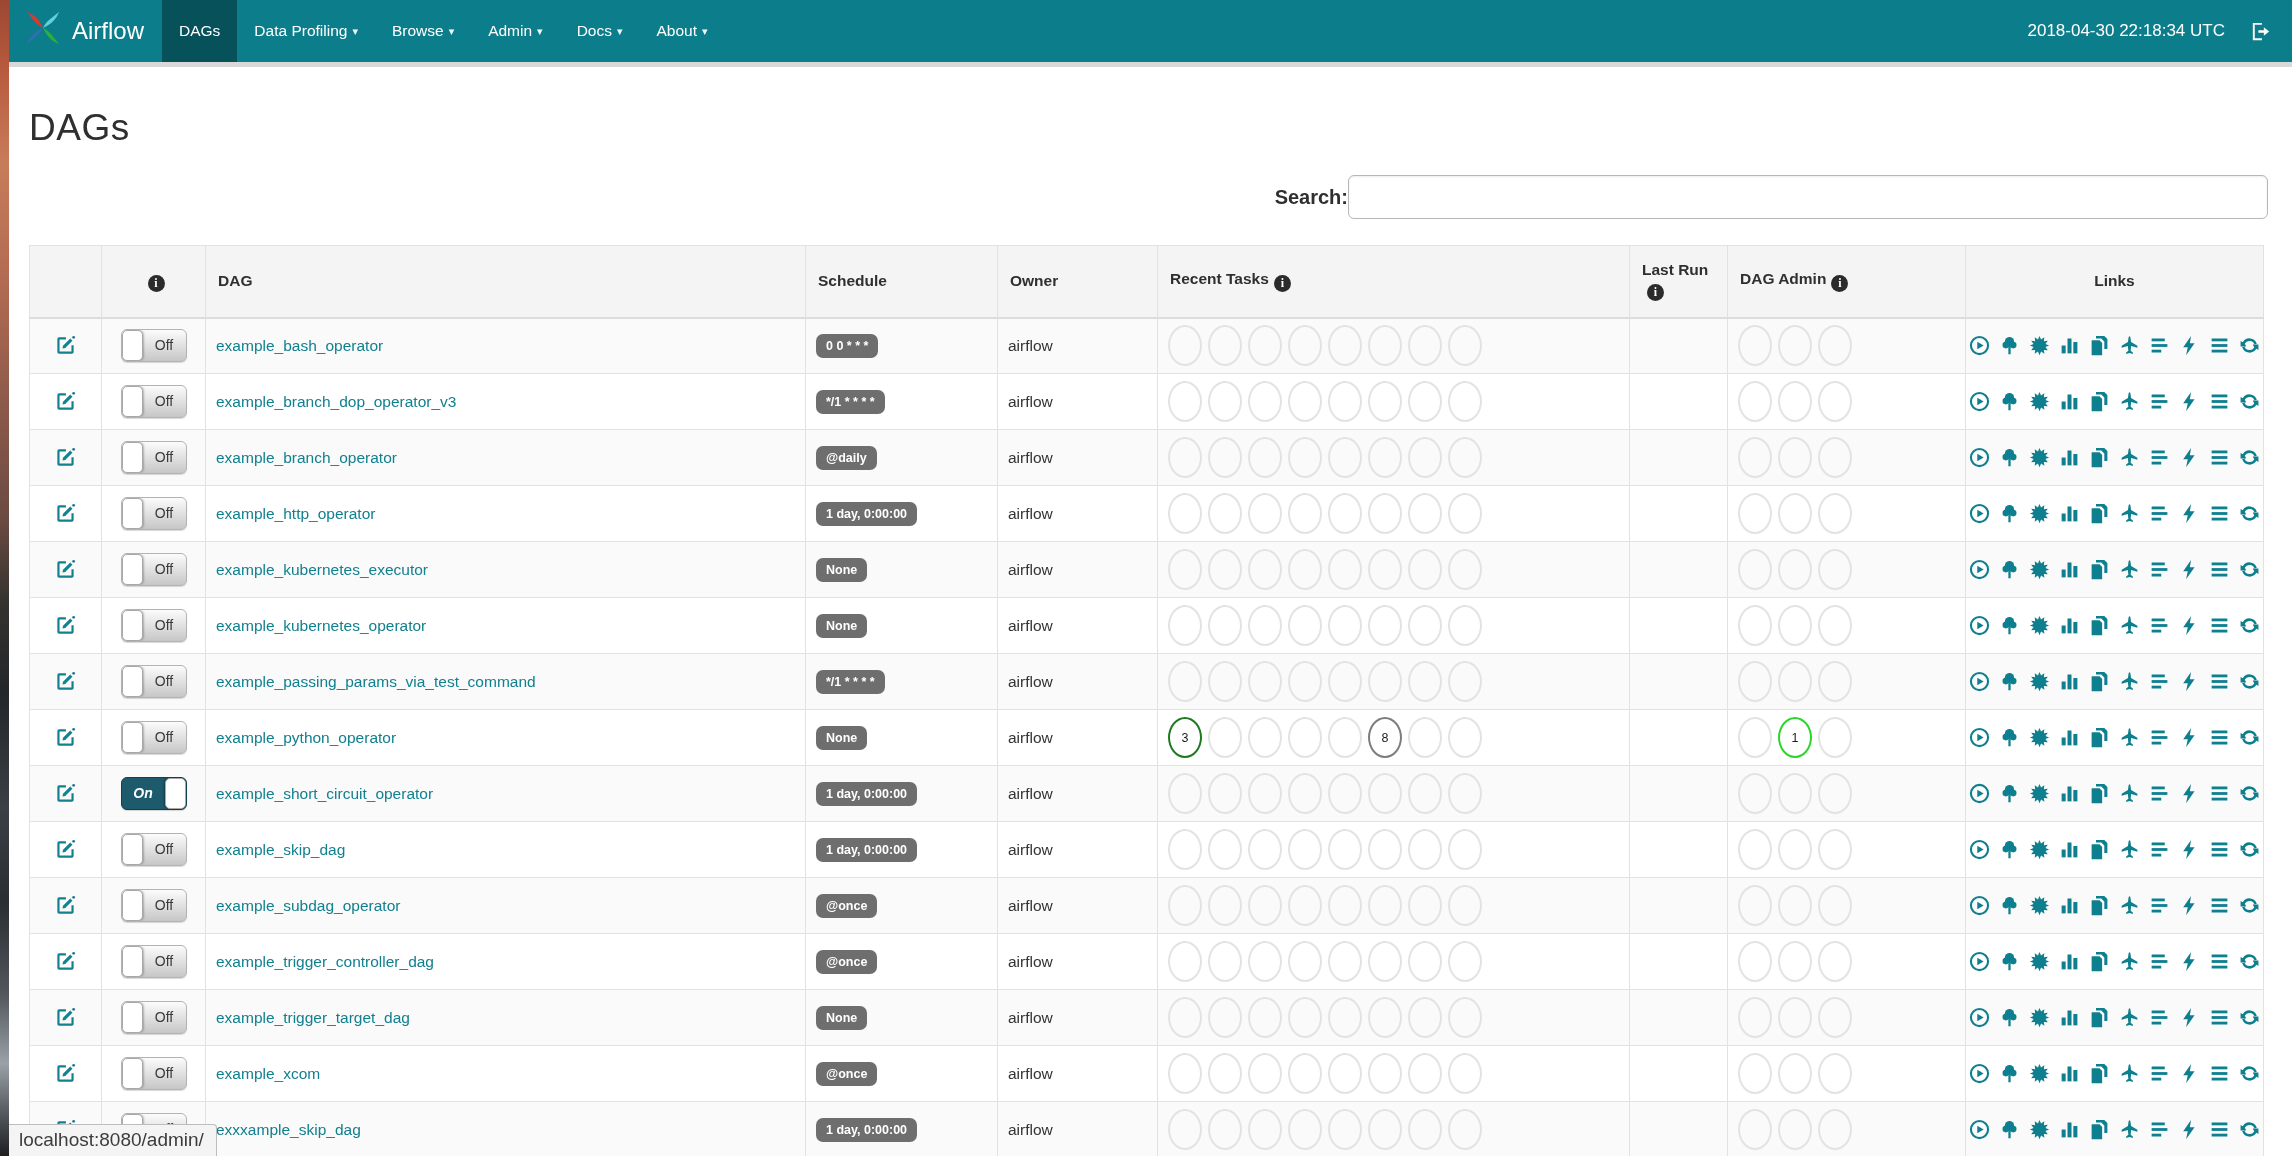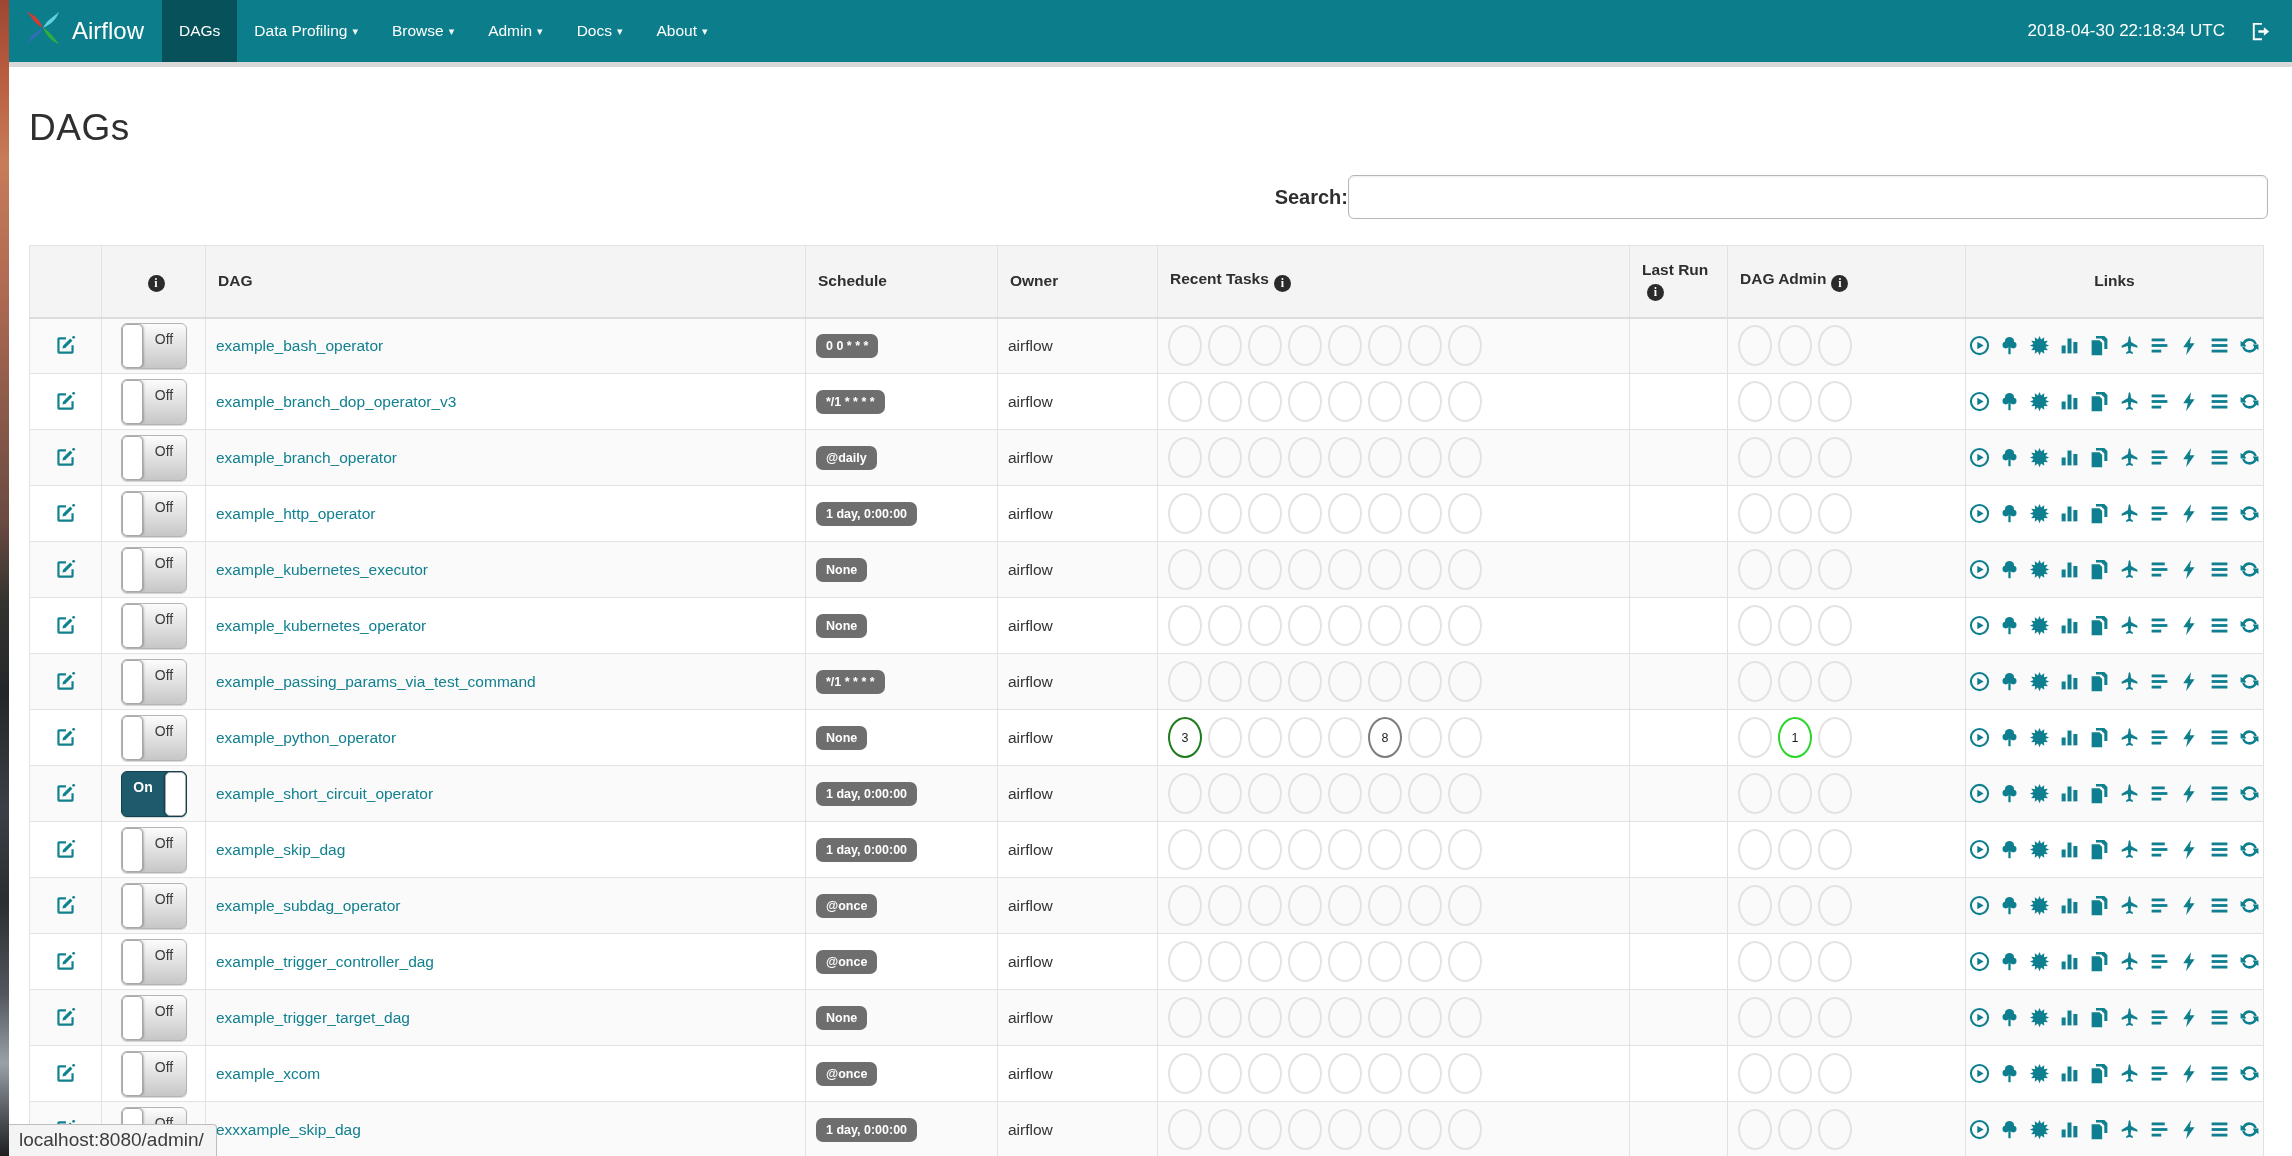--- a/index.html
+++ b/index.html
@@ -64,31 +64,31 @@
   }
   thead th.center { text-align: center; }
   tbody td { height: 56px; vertical-align: middle; padding: 0 10px; font-size: 15.5px; }
   tbody tr:nth-child(odd) td { background: #fafafa; }
   td.c-edit, td.c-toggle { text-align: center; }
 
   .edit-icon svg { width: 21px; height: 21px; color: #11808f; display: inline-block; vertical-align: middle; cursor: pointer; }
 
   
   .toggle {
-    width: 66px; height: 46px; border: 1px solid #b3b3b3; border-radius: 6px;
+    width: 66px; height: 33px; border: 1px solid #b3b3b3; border-radius: 6px;
     display: inline-flex; overflow: hidden; cursor: pointer;
     background: linear-gradient(#fcfcfc, #c6c6c6); vertical-align: middle;
     box-shadow: 0 1px 1px rgba(0,0,0,.15);
   }
   .toggle .knob {
     width: 21px; height: 100%; background: #fff; border-radius: 5px;
     border: 1px solid #a8a8a8; box-shadow: 1px 0 2px rgba(0,0,0,.25);
   }
   .toggle .tlabel { flex: 1; font-size: 14px; line-height: 31px; color: #3a3a3a; text-align: center; }
-  .toggle.on { background: #1d5a6c; border-color: #14404d; }
+  .toggle.on { background: #1d5a6c; border-color: #14404d; font-style: italic; }
   .toggle.on .tlabel { color: #fff; font-weight: bold; }
   .toggle.on .knob { box-shadow: -1px 0 2px rgba(0,0,0,.35); }
 
   .dag-link { color: #11808f; text-decoration: none; cursor: pointer; }
   .badge-schedule {
     display: inline-block; background: #6e6e6e; color: #fff; font-weight: bold;
     font-size: 12.5px; padding: 5px 10px; border-radius: 7px; white-space: nowrap;
   }
   .owner { color: #333; }
 

